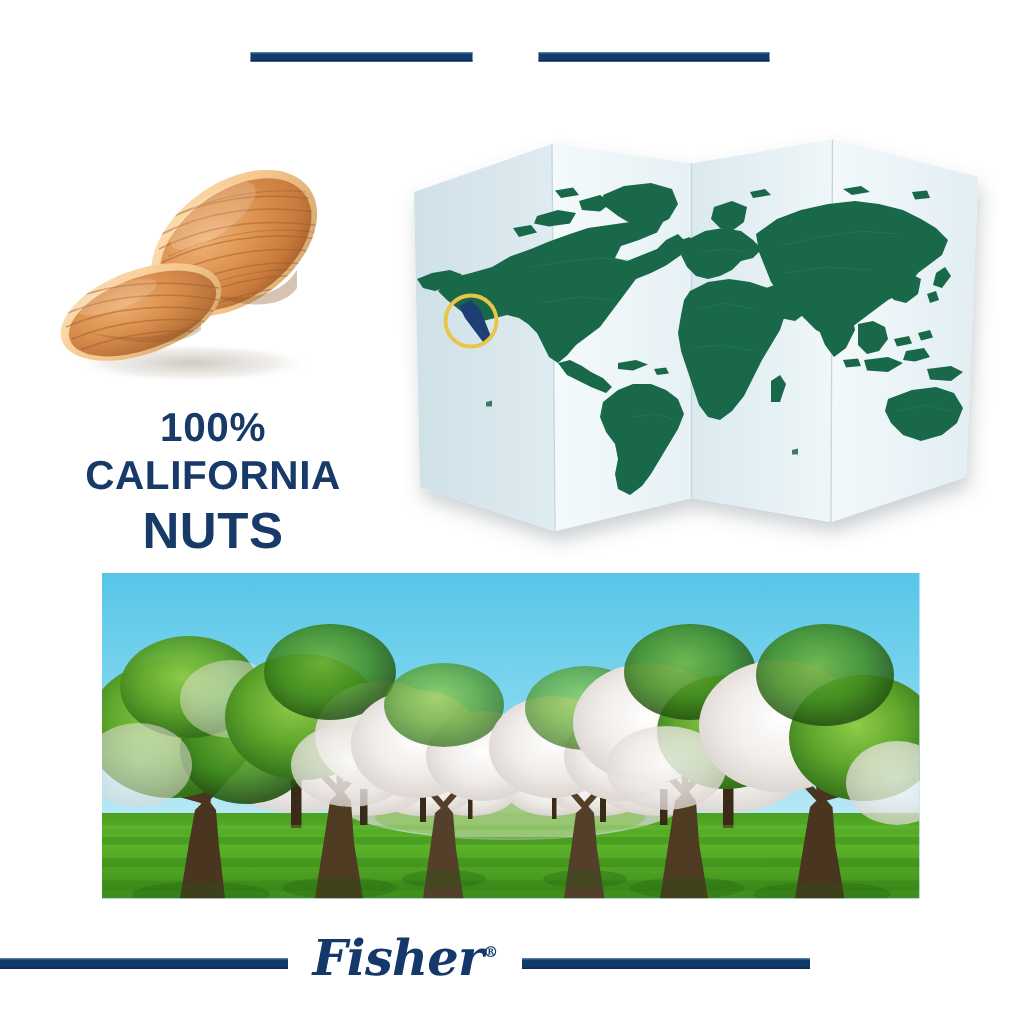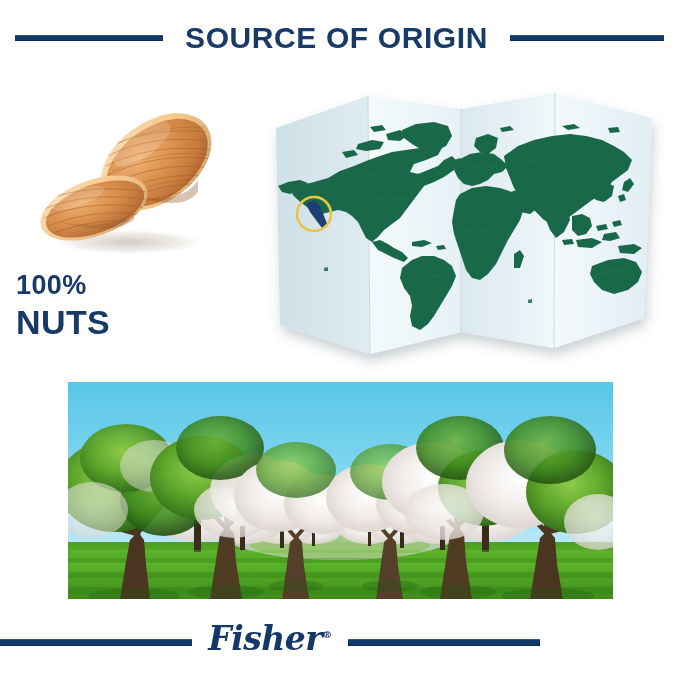--- a/index.html
+++ b/index.html
@@ -32,21 +32,21 @@
     font-family:"Liberation Sans", sans-serif;
   }
 
   
   .almond-block {
     position:absolute; left:16px; top:84px; width:252px; height:284px;
   }
   .almond-art { position:absolute; left:0; top:0; width:252px; height:180px; }
   .copy {
     position:absolute; left:0; top:186px; width:252px;
-    color:#173a68; font-weight:bold;
+    text-align:center; color:#173a68; font-weight:bold;
     line-height:1.18; letter-spacing:0.4px;
   }
   .copy .l1 { font-size:27px; display:block; }
   .copy .l2 { font-size:27px; display:block; }
   .copy .l3 { font-size:34px; display:block; }
 
   
   .map-block { position:absolute; left:262px; top:82px; width:404px; height:292px; }
   .map-svg { width:100%; height:100%; display:block; }
 
@@ -80,21 +80,20 @@
     top:-4px;
     letter-spacing:-0.5px;
   }
   .brand .tm { font-size:10px; font-style:normal; vertical-align:super; }
 </style>
 </head>
 <body>
 
 <div class="header">
   <div class="hdr-rule left"></div>
-  <div class="hdr-title">SOURCE OF ORIGIN</div>
   <div class="hdr-rule right"></div>
 </div>
 
 <div class="almond-block">
 
   <svg class="almond-art" viewBox="0 0 252 180">
     <defs>
       <radialGradient id="alm1" cx="38%" cy="30%" r="78%">
         <stop offset="0%" stop-color="#f0b071"></stop>
         <stop offset="42%" stop-color="#dd9351"></stop>
@@ -164,20 +163,21 @@
           <path d="M38 149 C70 137 104 134 130 139"></path>
         </g>
       </g>
       <ellipse cx="62" cy="114" rx="28" ry="8" transform="rotate(-20 62 114)" fill="#ffffff" opacity="0.15"></ellipse>
       <path d="M118 136 C104 148 72 146 44 138 C78 144 104 140 118 128 Z" fill="#8c5225" opacity="0.28"></path>
     </g>
   </svg>
 
   <div class="copy">
     <span class="l1">100%</span>
+    <span class="l2">CALIFORNIA</span>
     <span class="l3">NUTS</span>
   </div>
 </div>
 
 <div class="map-block">
   <svg class="map-svg" viewBox="0 0 404 292">
     <defs>
       <linearGradient id="fold1" x1="0" y1="0" x2="1" y2="0">
         <stop offset="0%" stop-color="#cfe0e7"></stop>
           <stop offset="100%" stop-color="#dfecf1"></stop>

